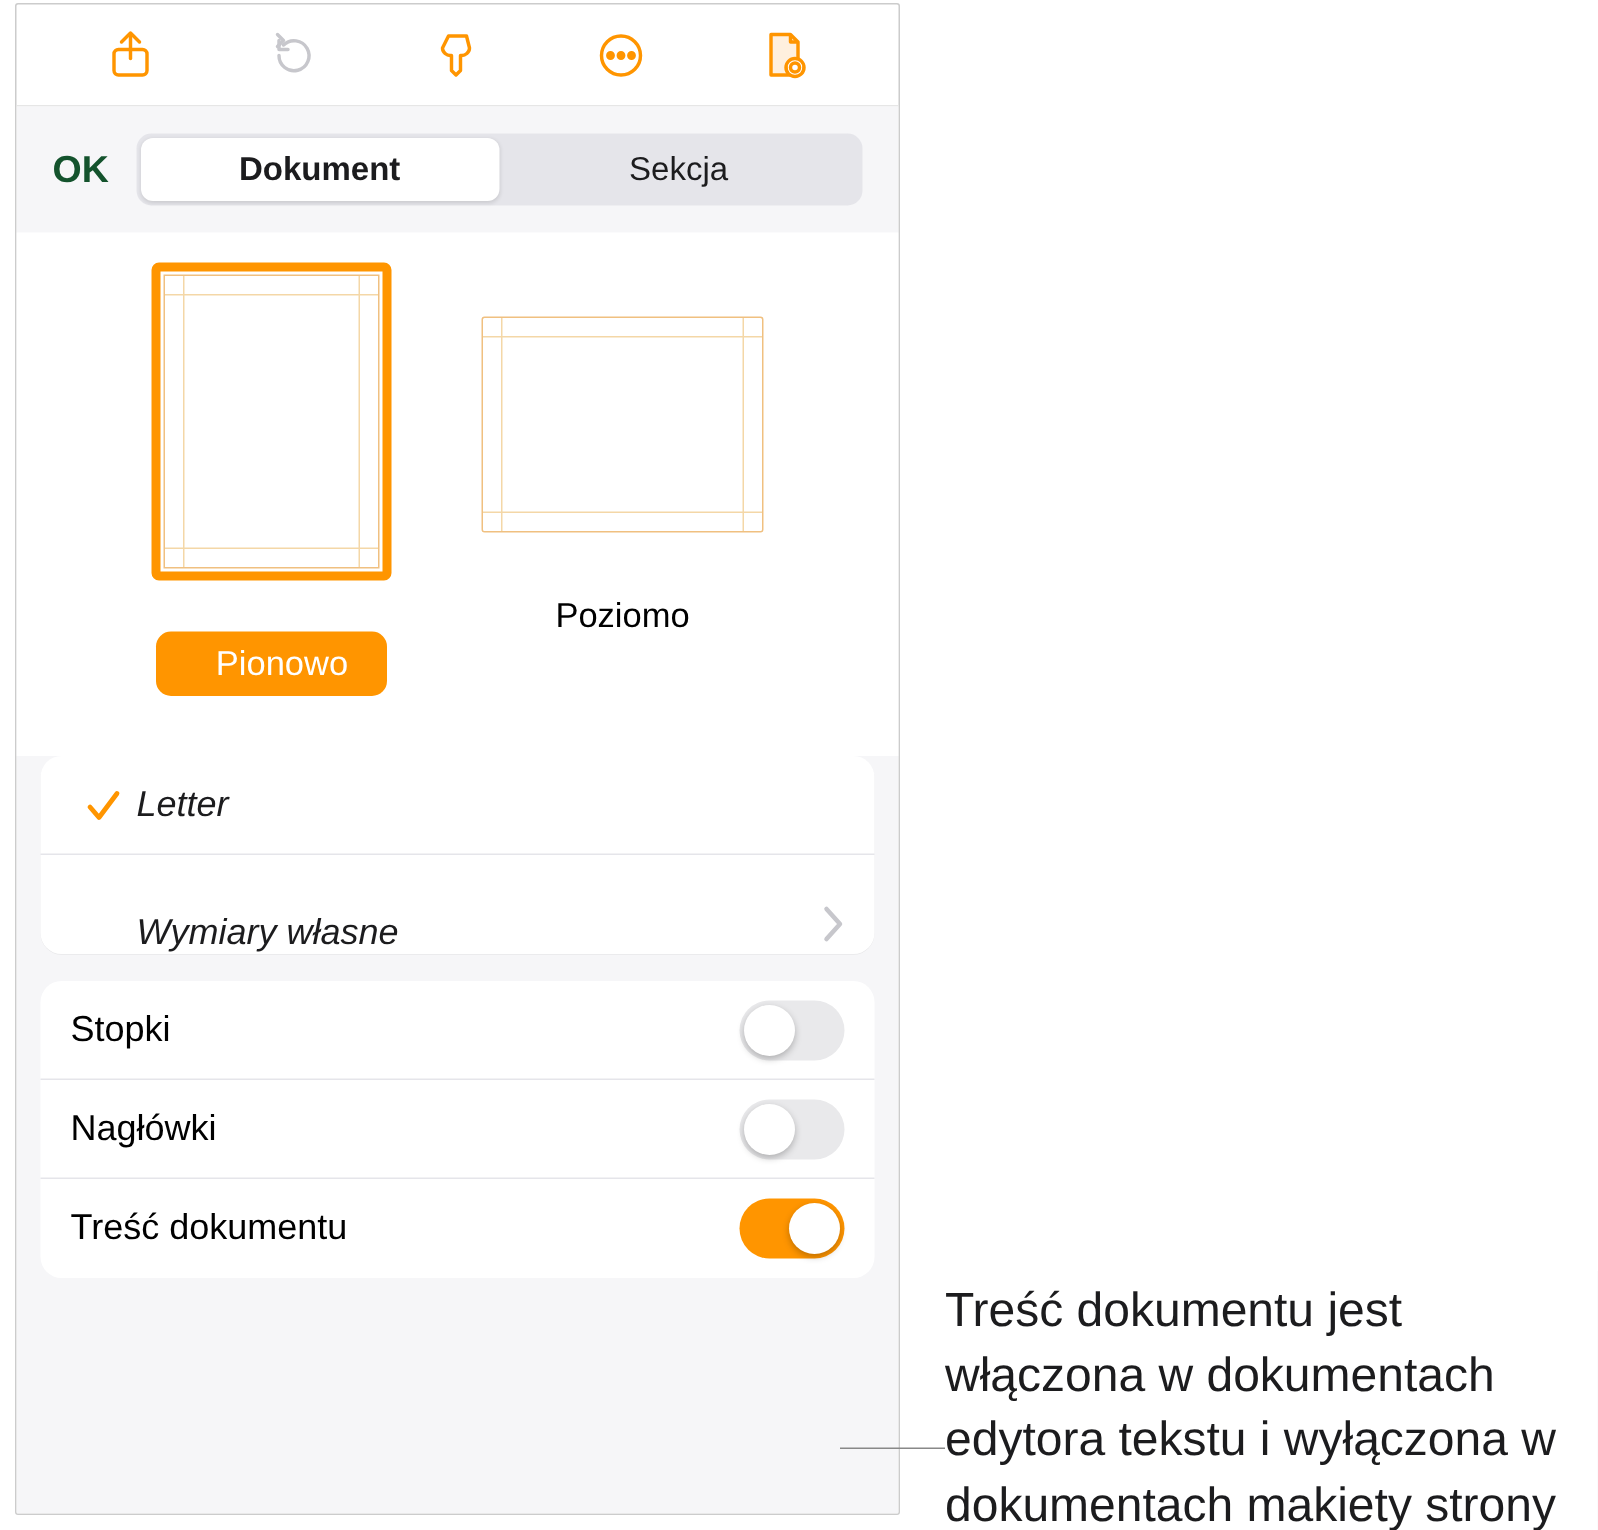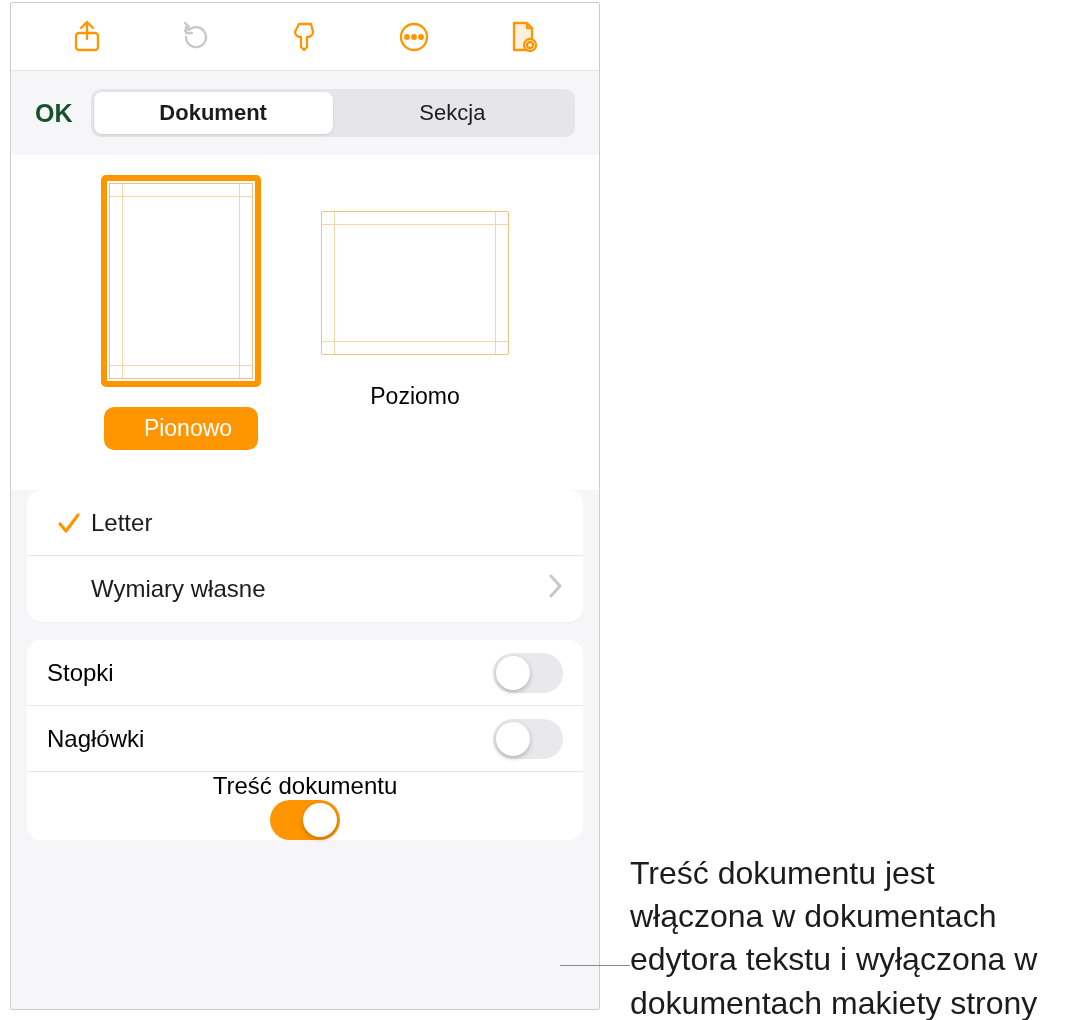--- a/index.html
+++ b/index.html
@@ -85,21 +85,21 @@
     justify-content: center;
     gap: 60px;
     padding: 20px 0 40px 0;
     background: #fff;
     margin: 8px 0 0 0;
   }
   .orient-opt {
     display: flex;
     flex-direction: column;
     align-items: center;
-    gap: 20px;
+    gap: 34px;
   }
   .page-preview {
     background: #fff;
     border-radius: 4px;
     position: relative;
   }
   .portrait-wrap {
     width: 160px;
     height: 212px;
     border: 6px solid #ff9500;
@@ -159,22 +159,23 @@
   }
   .list-row {
     display: flex;
     align-items: center;
     min-height: 66px;
     padding: 0 20px 0 20px;
     font-size: 24px;
     color: #1c1c1e;
     border-bottom: 1px solid #e5e5ea;
     cursor: pointer;
-  }
-  .list-row:last-child { border-bottom: none; }
+    font-style: italic;
+  }
+  .list-row:last-child { border-bottom: none; align-items: flex-end; }
   .check-slot {
     width: 44px;
     display:flex;
     justify-content:center;
   }
   .check-slot svg { width:26px; height:26px; }
   .row-label { flex:1; }
   .chevron { color:#c7c7cc; }
   .chevron svg{width:16px;height:26px;}
 
@@ -185,21 +186,21 @@
   }
   .toggle-row {
     display:flex;
     align-items:center;
     justify-content:space-between;
     min-height:66px;
     padding: 0 20px;
     font-size:24px;
     border-bottom:1px solid #e5e5ea;
   }
-  .toggle-row:last-child{border-bottom:none;flex-direction:column;}
+  .toggle-row:last-child{border-bottom:none;}
   .switch {
     width:70px;height:40px;border-radius:20px;background:#e9e9eb;position:relative;cursor:pointer;
   }
   .switch .knob{
     position:absolute;top:3px;left:3px;width:34px;height:34px;border-radius:50%;background:#fff;
     box-shadow:0 2px 5px rgba(0,0,0,0.25);
     transition:left .15s;
   }
   .switch.on{background:#ff9500;}
   .switch.on .knob{left:33px;}

